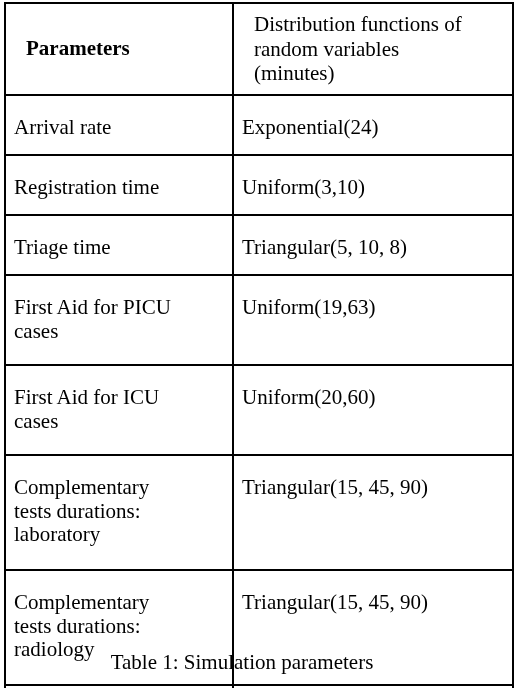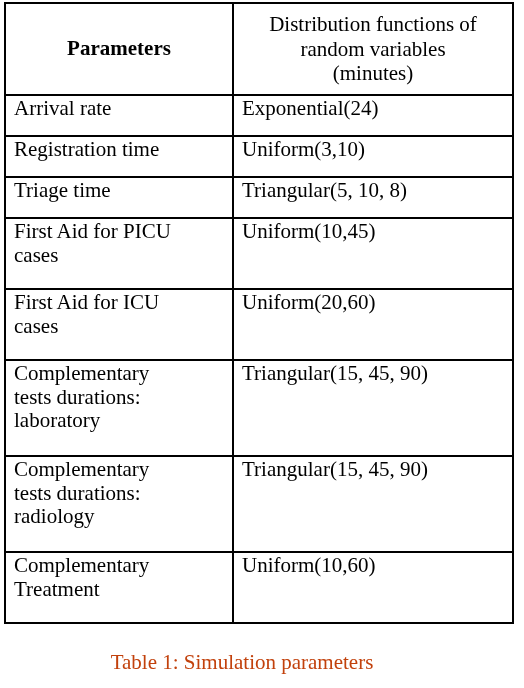--- a/index.html
+++ b/index.html
@@ -29,32 +29,32 @@
   }
   table.params {
     border-collapse: collapse;
     width: 508px;
     table-layout: fixed;
     background: #ffffff;
   }
   table.params td {
     border: 2px solid #000000;
     vertical-align: top;
-    padding: 1px 8px 4px 8px;
+    padding: 20px 8px 4px 8px;
     font-size: 21px;
     line-height: 1.12;
     background: #ffffff;
   }
   col.c1 { width: 228px; }
   col.c2 { width: 280px; }
 
   
   tr.head td {
     vertical-align: middle;
-    text-align: center;
+    text-align: left;
     height: 86px;
     padding: 2px 20px;
   }
   tr.head td.h-left {
     font-size: 21px;
     font-weight: bold;
   }
   tr.head td.h-right {
     font-size: 21px;
     line-height: 1.18;
@@ -71,21 +71,21 @@
   }
 
   .caption {
     position: absolute;
     left: 0;
     top: 650px;
     width: 484px;
     text-align: center;
     font-size: 21px;
     font-family: "Liberation Serif", "DejaVu Serif", serif;
-    color: #c2410c;
+    color: #000000;
   }
 </style>
 </head>
 <body>
 
 <div class="page">
 
   <div class="table-wrap">
     <table class="params">
       <colgroup>
@@ -126,21 +126,21 @@
             <td>
               <span class="cell-text">Triangular(5, 10, 8)</span>
             </td>
           </tr>
           <tr class="r2">
             <td>
               <span class="cell-text">First Aid for PICU
 cases</span>
             </td>
             <td>
-              <span class="cell-text">Uniform(10,45)</span>
+              <span class="cell-text">Uniform(19,63)</span>
             </td>
           </tr>
           <tr class="r2">
             <td>
               <span class="cell-text">First Aid for ICU
 cases</span>
             </td>
             <td>
               <span class="cell-text">Uniform(20,60)</span>
             </td>

